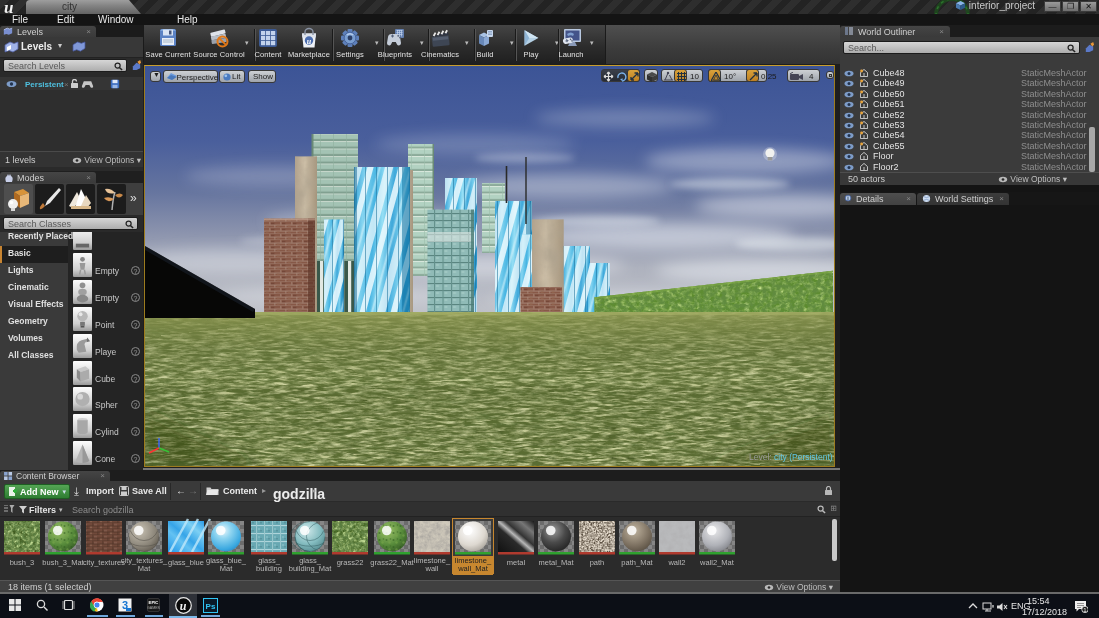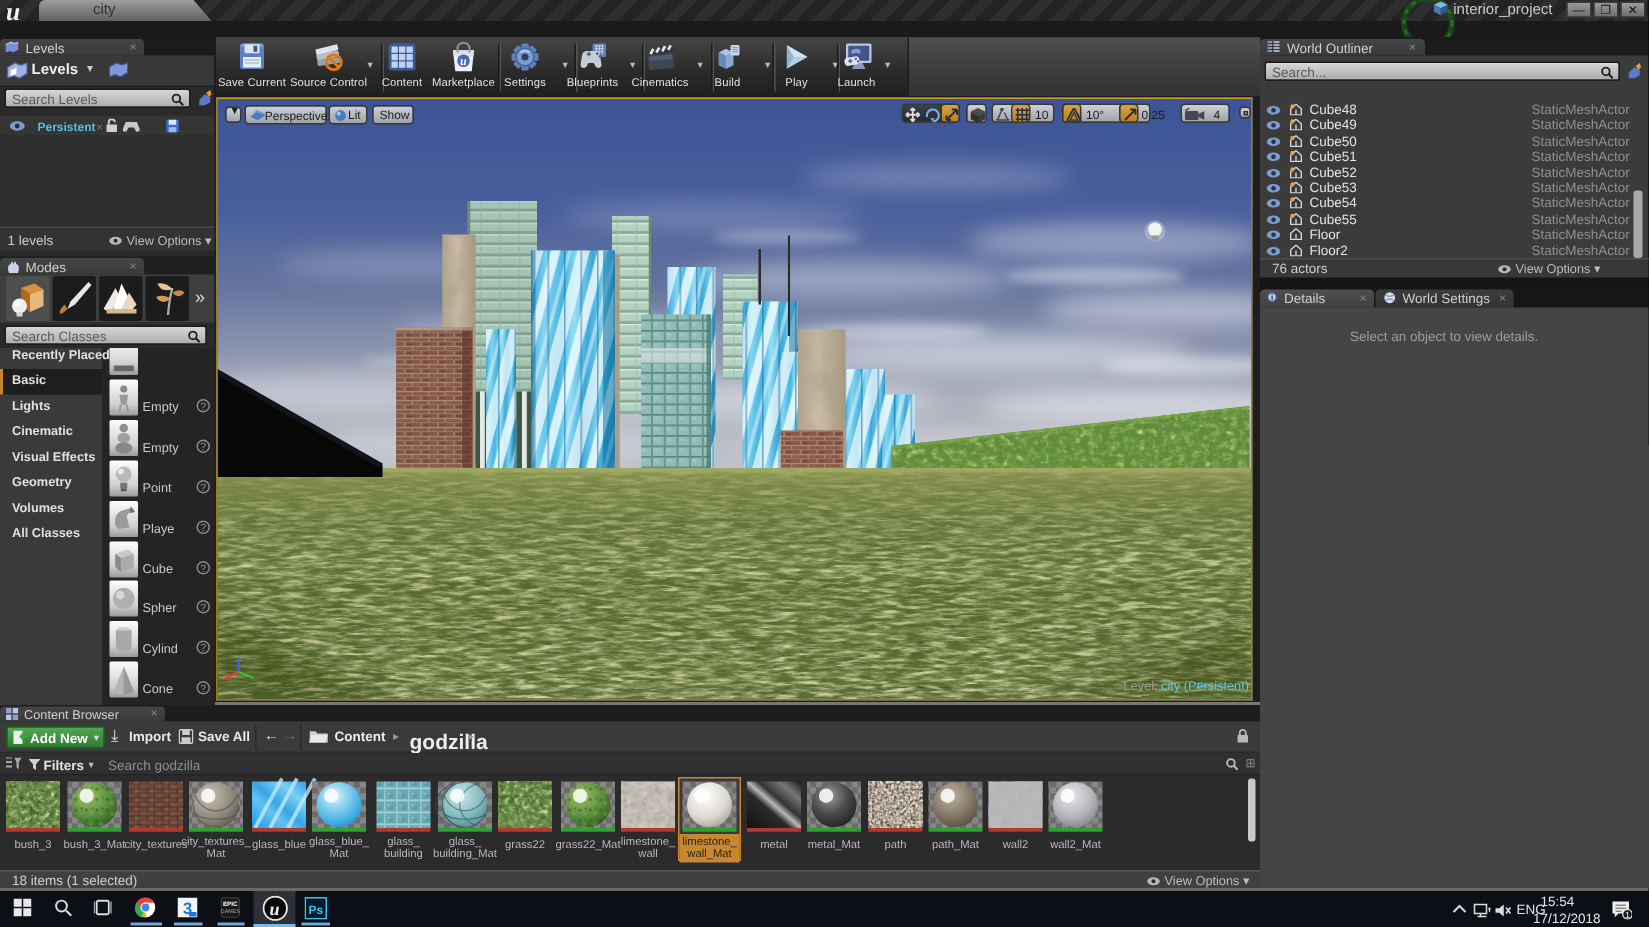--- a/index.html
+++ b/index.html
@@ -92,20 +92,26 @@
     <div id="projbadge"><svg width="11" height="11" viewBox="0 0 12 12" style="vertical-align:-2px">
           <path d="M6 1 L11 3.5 6 6 1 3.5Z" fill="#8ab4e8"></path>
           <path d="M1 3.5 6 6 6 11 1 8.5Z" fill="#4a7ab0"></path>
           <path d="M11 3.5 6 6 6 11 11 8.5Z" fill="#2d5a8a"></path>
         </svg> interior_project</div>
     <div class="winbtns">
         <div class="winbtn">—</div>
         <div class="winbtn">❐</div>
         <div class="winbtn">✕</div>
       </div>
+  </div>
+  <div id="menubar">
+    <span style="left:12px">File</span>
+      <span style="left:57px">Edit</span>
+    <span style="left:98px">Window</span>
+      <span style="left:177px">Help</span>
   </div>
   <div id="leftcol">
 
     <div class="tabstrip abs" style="left:0;top:0;width:143px;height:12px">
       <div class="tab" style="left:0;width:96px">
         <svg width="10" height="9" style="position:absolute;left:3px;top:1px" viewBox="0 0 12 10">
             <path d="M1 3 5 1 8 2 11 1 11 7 7 9 4 8 1 9Z" fill="#7a8fd0"></path>
             <path d="M1 3 5 1 8 2 11 1" fill="none" stroke="#b8c4ee" stroke-width="1"></path>
           </svg>
         <span style="position:absolute;left:17px;top:1px">Levels</span>
@@ -885,21 +891,21 @@
 <svg class="ohouse" viewBox="0 0 9 9">
               <path d="M4.5 0.5 8.5 4 8.5 8.5 0.5 8.5 0.5 4Z" fill="none" stroke="#d8d8d8" stroke-width="1"></path>
               <path d="M4.5 4.5 V8" stroke="#d8d8d8" stroke-width="1"></path>
             </svg>
 <span class="olabel">Floor2</span>
             <span class="otype">StaticMeshActor</span>
           </div>
 </div>
       <div class="abs" style="left:249px;top:90px;width:6px;height:45px;background:#a8a8a8;border-radius:2px"></div>
       <div class="abs" style="left:0;top:135px;width:259px;height:13px;background:#383838;border-top:1px solid #4e4e4e">
-        <span style="position:absolute;left:8px;top:1px;color:#ccc;font-size:9px">76 actors</span>
+        <span style="position:absolute;left:8px;top:1px;color:#ccc;font-size:9px">50 actors</span>
         <span class="viewopts" style="position:absolute;left:158px;top:1px"><svg width="10" height="7" viewBox="0 0 12 8" style="vertical-align:-1px">
               <ellipse cx="6" cy="4" rx="5" ry="3.2" fill="#b8b8b8"></ellipse>
               <circle cx="6" cy="4" r="1.6" fill="#2a2a2a"></circle>
             </svg> View Options ▾</span>
       </div>
     </div>
     <div class="abs" style="left:0;top:167px;width:259px;height:13px;background:#161616">
       <div class="tab" style="left:0;width:76px;height:12px;background:linear-gradient(#4e4e4e,#424242)">
         <svg width="9" height="9" style="position:absolute;left:4px;top:1px" viewBox="0 0 10 10">
             <circle cx="4.5" cy="4.5" r="3.2" fill="#b8cce8" stroke="#44609a" stroke-width="1"></circle>
@@ -909,23 +915,20 @@
         <span class="x" style="position:absolute;right:5px;top:1px">×</span>
       </div>
       <div class="tab" style="left:77px;width:92px;height:12px;background:linear-gradient(#3c3c3c,#333)">
         <svg width="9" height="9" style="position:absolute;left:5px;top:1px" viewBox="0 0 10 10">
             <circle cx="5" cy="5" r="4" fill="#cddcf0"></circle>
             <path d="M2 3 Q5 5 8 3 M2 7 Q5 5 8 7" stroke="#7a96c0" stroke-width="0.8" fill="none"></path>
           </svg>
         <span style="position:absolute;left:18px;top:1px">World Settings</span>
         <span class="x" style="position:absolute;right:5px;top:1px">×</span>
       </div>
-    </div>
-    <div class="abs" style="left:0;top:180px;width:259px;height:387px;background:#454545">
-      <span style="position:absolute;left:60px;top:14px;color:#9d9d9d;font-size:9px">Select an object to view details.</span>
     </div>
   </div>
   <div id="cbrowser">
     <div class="tabstrip abs" style="left:0;top:0;width:840px;height:11px;background:#1d1d1d">
       <div class="tab" style="left:0;width:110px;height:10px">
         <svg width="9" height="8" style="position:absolute;left:4px;top:1px" viewBox="0 0 10 9">
             <rect x="0" y="0" width="4" height="4" fill="#8aa4d0"></rect>
             <rect x="5" y="0" width="4" height="4" fill="#b8c8e4"></rect>
             <rect x="0" y="5" width="4" height="4" fill="#b8c8e4"></rect>
             <rect x="5" y="5" width="4" height="4" fill="#8aa4d0"></rect>

